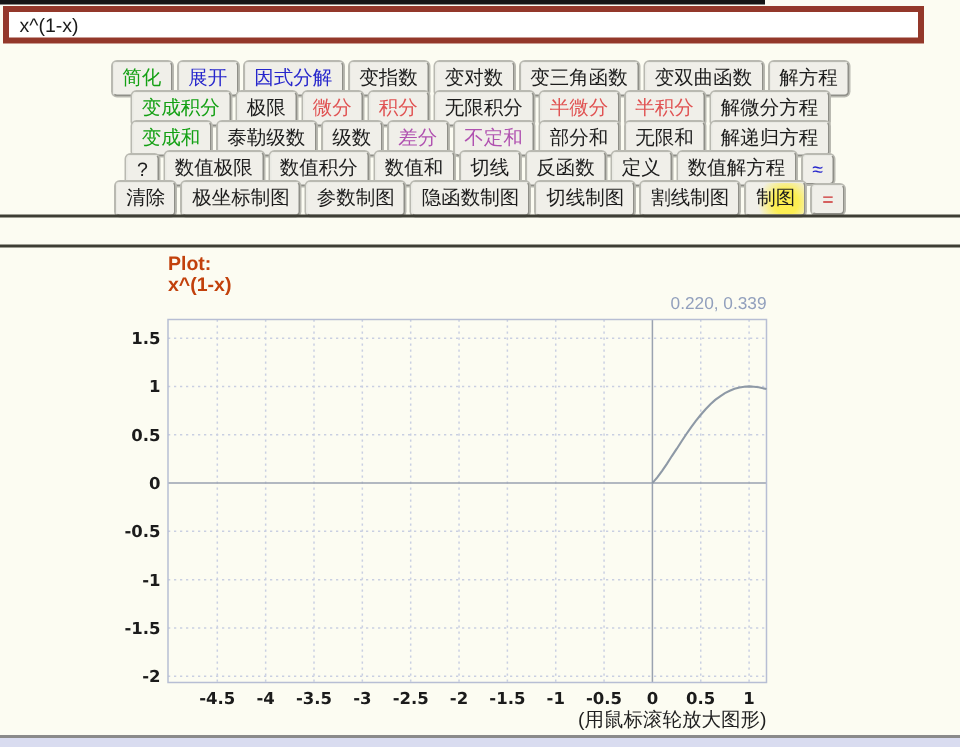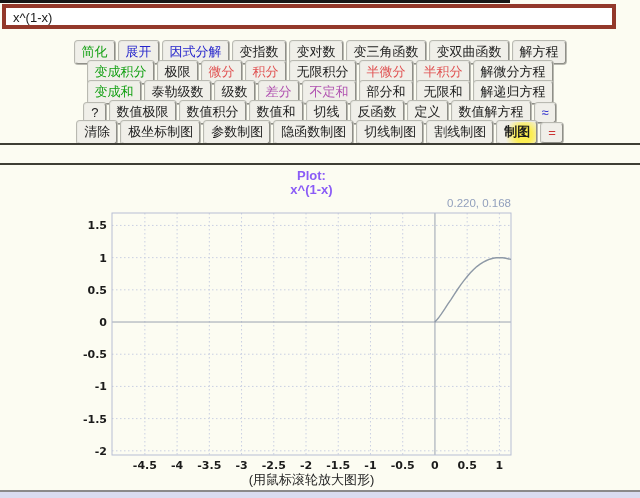--- a/index.html
+++ b/index.html
@@ -11,34 +11,34 @@
   .expr-wrap{position:absolute;left:2px;top:4px;width:606px;height:17px;border:4px solid #93382a;background:#ffffff;}
   .expr-wrap input{width:100%;height:100%;border:none;outline:none;margin:0;padding:0 0 0 7px;
     font:13px "Liberation Sans",sans-serif;color:#1a1a1a;background:transparent;}
 
   .toolbar{position:absolute;left:0;top:41px;width:640px;text-align:center;}
   .btn-row{height:20px;line-height:20px;white-space:nowrap;}
   .tbtn{display:inline-block;vertical-align:middle;margin:0 2px;padding:1px 6px 2px 6px;
     font:13px "Liberation Sans",sans-serif;background:#f0efe9;
     border:1px solid;border-color:#e9e9e3 #8f8f88 #8f8f88 #e9e9e3;border-radius:3px;
     box-shadow:0 0 0 1px #b9b9b1;cursor:pointer;}
-  .tbtn.hl{background:radial-gradient(circle at 68% 62%, #fcee52 0%, #fcee52 28%, rgba(252,238,82,0) 65%),#f0efe9;font-weight:bold;}
+  .tbtn.hl{background:radial-gradient(circle at 68% 62%, #fcee52 0%, #fcee52 28%, rgba(252,238,82,0) 65%),#f0efe9;}
 
   .hr1{position:absolute;left:0;top:143px;width:640px;height:2px;background:#3e3e35;}
   .panel-top{position:absolute;left:0;top:163px;width:640px;height:2px;background:#3e3e35;}
 
-  .plot-title{position:absolute;left:112px;top:169px;width:399px;text-align:center;
-    font:bold 13px "Liberation Sans",sans-serif;color:#8b5cf6;line-height:14px;}
+  .plot-title{position:absolute;left:112px;top:169px;width:399px;text-align:left;
+    font:bold 13px "Liberation Sans",sans-serif;color:#c2410c;line-height:14px;}
   .readout{position:absolute;left:112px;top:197px;width:399px;text-align:right;
     font:11.5px "Liberation Sans",sans-serif;color:#92a0bd;}
 
   .plot-svg{position:absolute;left:60px;top:210px;}
   .plot-svg text.tick{font:bold 11px "DejaVu Sans",sans-serif;fill:#1b1b1b;}
 
-  .footnote{position:absolute;left:112px;top:471px;width:399px;text-align:center;
+  .footnote{position:absolute;left:112px;top:471px;width:399px;text-align:right;
     font:13px "Liberation Sans",sans-serif;color:#1f1f1f;}
 
   .bottom-line{position:absolute;left:0;top:490px;width:640px;height:2px;background:#8a8a8a;}
   .bottom-strip{position:absolute;left:0;top:492px;width:640px;height:6px;background:#d9dcf0;}
 </style>
 </head>
 <body>
 
 <div id="screen">
   <div class="top-strip"></div>
@@ -56,21 +56,21 @@
     </div>
 
   <div class="hr1"></div>
   <div class="panel-top"></div>
 
   <div class="plot-title">
     <div>Plot:</div>
     <div>x^(1-x)</div>
   </div>
 
-  <div class="readout">0.220, 0.168</div>
+  <div class="readout">0.220, 0.339</div>
 
   <svg class="plot-svg" width="460" height="268" viewBox="0 0 460 268">
       <line x1="84.87399030694667" y1="3" x2="84.87399030694667" y2="245" stroke="#c9cfe2" stroke-width="1" stroke-dasharray="1.5,2.5"></line>
       <line x1="117.10339256865912" y1="3" x2="117.10339256865912" y2="245" stroke="#c9cfe2" stroke-width="1" stroke-dasharray="1.5,2.5"></line>
       <line x1="149.33279483037154" y1="3" x2="149.33279483037154" y2="245" stroke="#c9cfe2" stroke-width="1" stroke-dasharray="1.5,2.5"></line>
       <line x1="181.562197092084" y1="3" x2="181.562197092084" y2="245" stroke="#c9cfe2" stroke-width="1" stroke-dasharray="1.5,2.5"></line>
       <line x1="213.79159935379644" y1="3" x2="213.79159935379644" y2="245" stroke="#c9cfe2" stroke-width="1" stroke-dasharray="1.5,2.5"></line>
       <line x1="246.02100161550888" y1="3" x2="246.02100161550888" y2="245" stroke="#c9cfe2" stroke-width="1" stroke-dasharray="1.5,2.5"></line>
       <line x1="278.2504038772213" y1="3" x2="278.2504038772213" y2="245" stroke="#c9cfe2" stroke-width="1" stroke-dasharray="1.5,2.5"></line>
       <line x1="310.4798061389338" y1="3" x2="310.4798061389338" y2="245" stroke="#c9cfe2" stroke-width="1" stroke-dasharray="1.5,2.5"></line>

